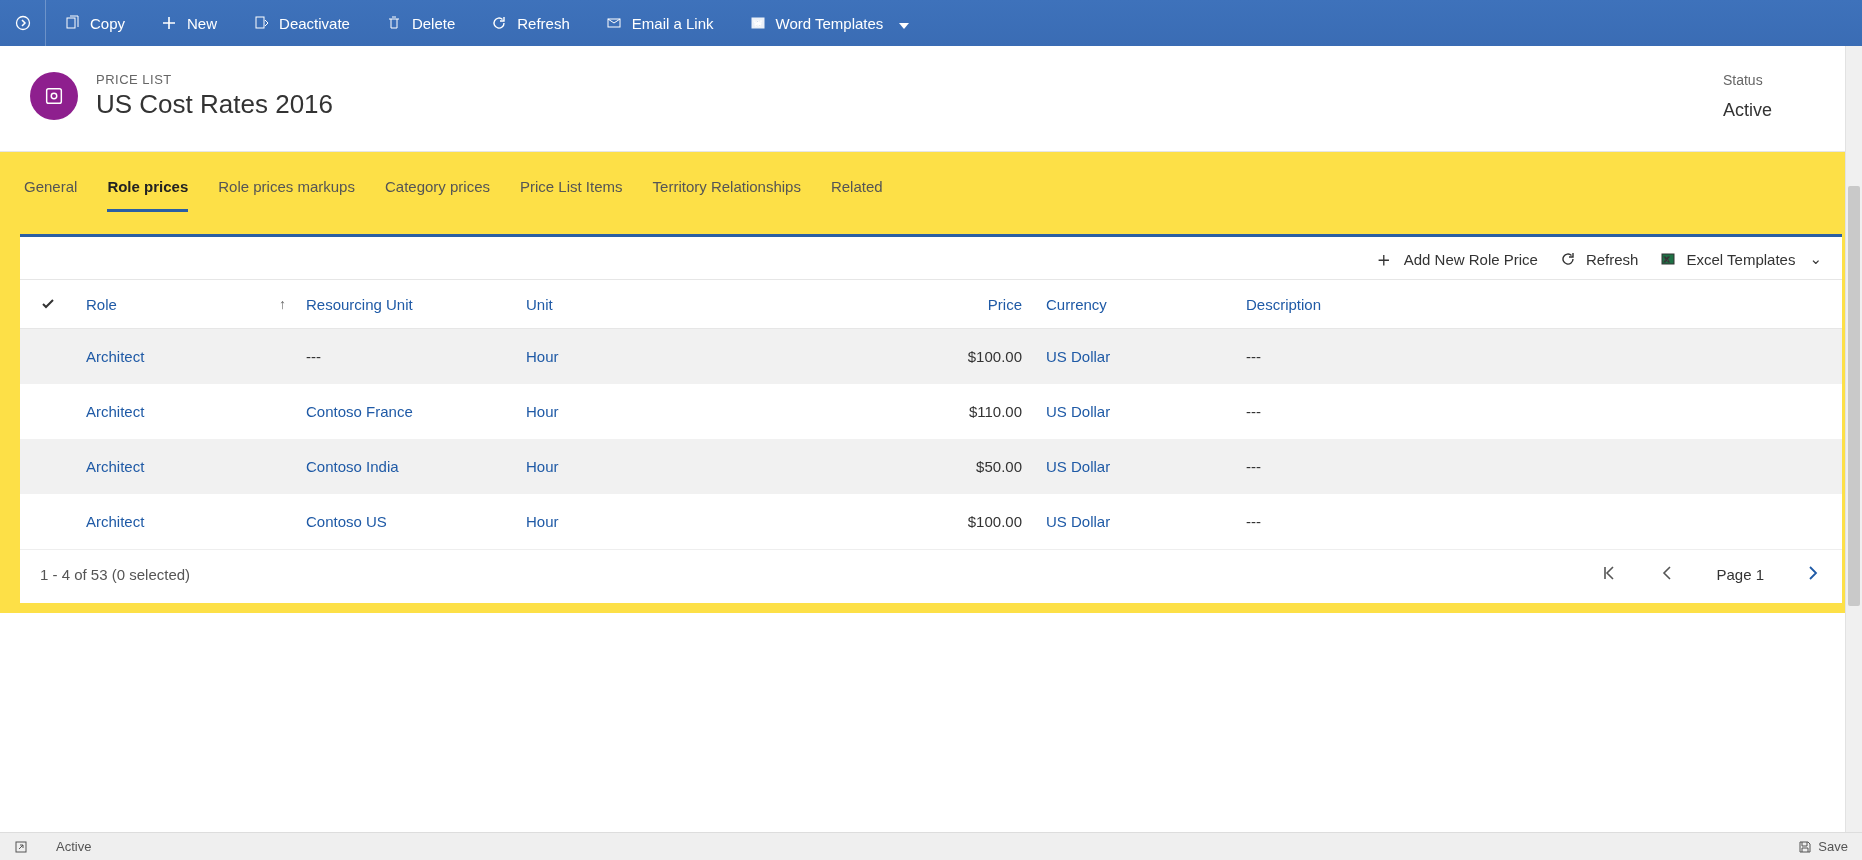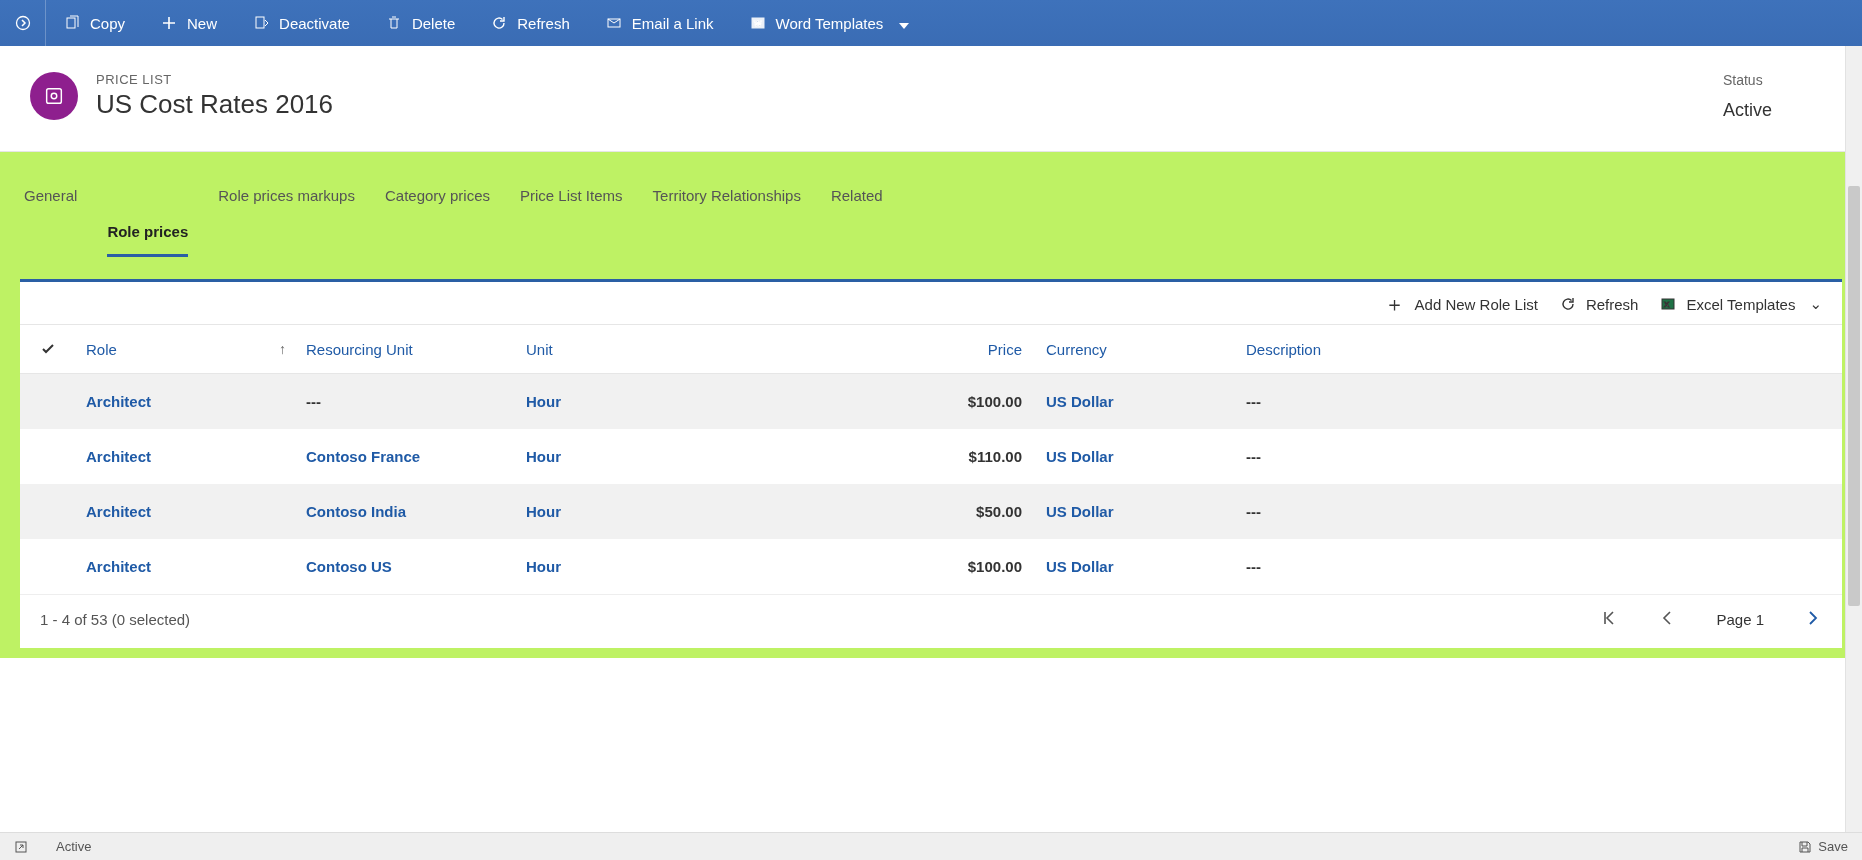--- a/index.html
+++ b/index.html
@@ -38,27 +38,27 @@
     margin-right: 18px; flex-shrink:0;
   }
   .entity-icon svg { width:22px; height:22px; fill:#fff; }
   .header-titles .entity-type { font-size: 13px; color:#666; letter-spacing: .5px; margin-bottom: 2px;}
   .header-titles .entity-name { font-size: 26px; font-weight: 300; color:#333; }
   .header-status { margin-left:auto; text-align:left; padding-right: 60px;}
   .header-status .label { font-size: 14px; color:#666; margin-bottom: 12px;}
   .header-status .value { font-size: 18px; color:#333; }
 
   
-  .body-wrap { background:#bef264; border-top:1px solid #e6e6e6; padding-top:17px; }
+  .body-wrap { background:#fde047; border-top:1px solid #e6e6e6; padding-top:8px; }
   .tabs {
     display:flex; gap: 30px; padding: 18px 24px 0 24px; border-bottom: 0;
     font-size: 15px; color:#555;
   }
   .tabs .tab { padding-bottom: 14px; cursor:pointer; }
-  .tabs .tab.active { color:#222; font-weight: 600; border-bottom: 3px solid #2a5fa4; margin-top: 36px; }
+  .tabs .tab.active { color:#222; font-weight: 600; border-bottom: 3px solid #2a5fa4; }
 
   
   .subgrid-outer { padding: 22px 20px 10px 20px; }
   .subgrid {
     border-top: 3px solid #2a5fa4; background:#fff;
   }
   .subgrid-cmdbar {
     display:flex; justify-content:flex-end; align-items:center;
     gap: 22px; padding: 12px 20px 10px 20px; font-size:15px; color:#333;
   }
@@ -78,21 +78,21 @@
     height:50px; font-size:15px;
   }
   .grid-header .col { position:relative; padding:0 10px; color:#1f5aa6; cursor:pointer; }
   .grid-header .col.sep::before {
     content:""; position:absolute; left:0; top:10px; bottom:10px; width:1px; background:#d6d6d6;
   }
   .grid-header .checkcol { display:flex; justify-content:center; }
   .grid-header .sort-arrow { margin-left:auto; color:#666; font-size:14px; }
   .grid-header .price-col { text-align:right; padding-right:14px; }
 
-  .grid-row { height:55px; font-size:15px;font-weight:bold; }
+  .grid-row { height:55px; font-size:15px; }
   .grid-row.alt { background:#f1f1f1; }
   .grid-row .cell { padding:0 10px; color:#333; white-space:nowrap; overflow:hidden; text-overflow:ellipsis;}
   .grid-row .link { color:#1f5aa6; }
   .grid-row .price-cell { text-align:right; padding-right:14px; color:#333; }
   .grid-row .checkcol {}
 
   .grid-footer {
     display:flex; align-items:center; padding:14px 20px 18px 20px;
     font-size:15px; color:#555; border-top:1px solid #eee;
   }
@@ -209,21 +209,21 @@
     <div class="tab">Territory Relationships</div>
     <div class="tab">Related</div>
   </div>
 
   <div class="subgrid-outer">
     <div class="subgrid">
 
       <div class="subgrid-cmdbar">
         <div class="scmd">
           <span class="plus">＋</span>
-          <span>Add New Role List</span>
+          <span>Add New Role Price</span>
         </div>
         <div class="scmd">
           <svg viewBox="0 0 16 16">
               <path d="M13 8a5 5 0 1 1-1.5-3.5M13 2v4h-4" fill="none" stroke="#333" stroke-width="1.4"></path>
             </svg>
           <span>Refresh</span>
         </div>
         <div class="scmd">
           <svg viewBox="0 0 16 16">
               <rect x="2" y="3" width="12" height="10" fill="#1e7145"></rect>

